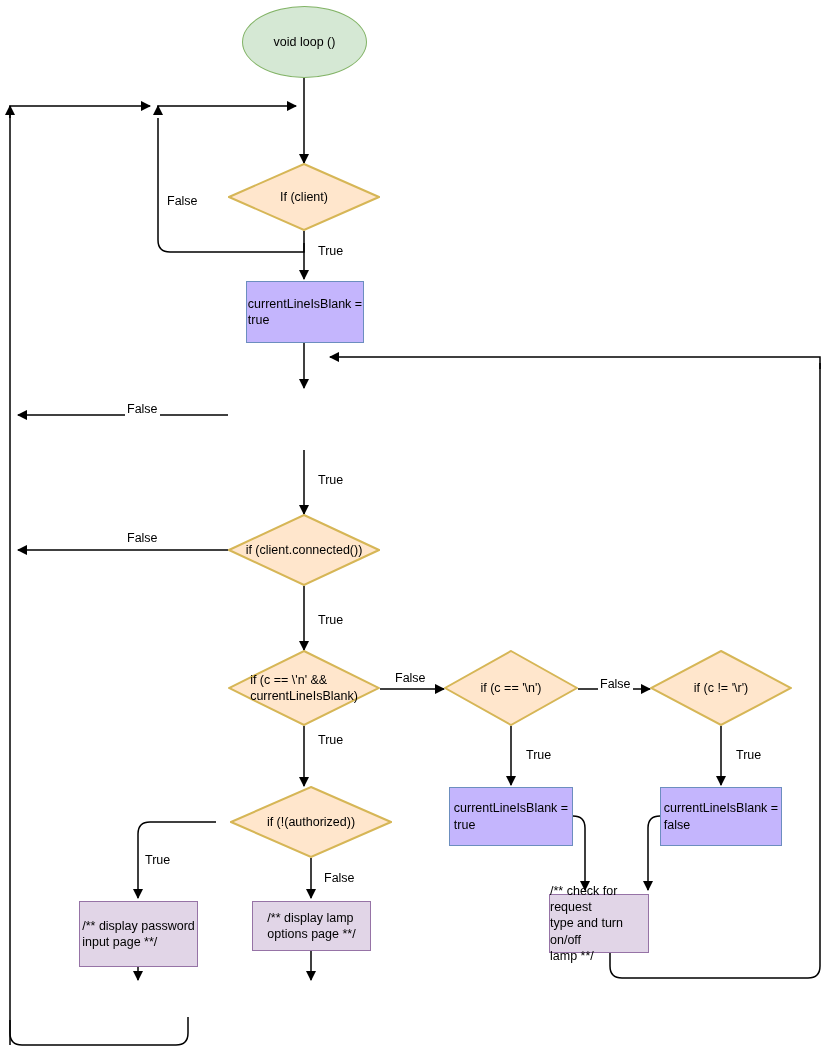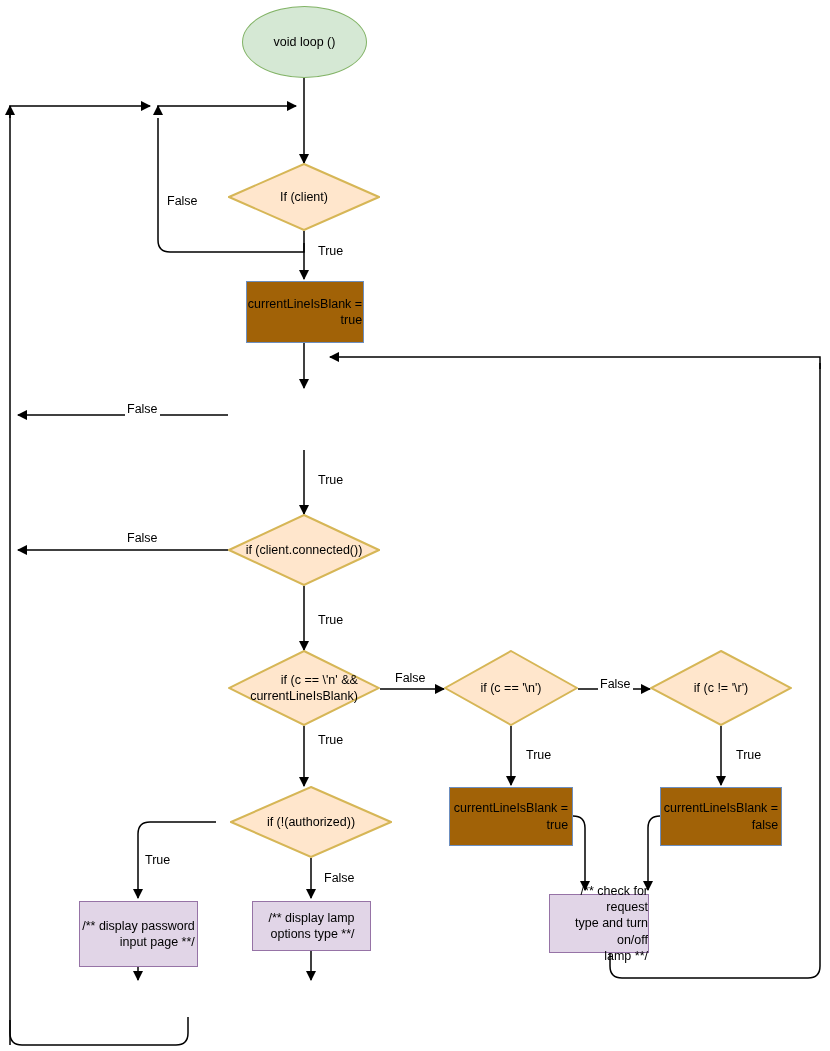--- a/index.html
+++ b/index.html
@@ -23,34 +23,34 @@
     top: 0;
     width: 830px;
     height: 1051px;
   }
   .node {
     position: absolute;
     box-sizing: border-box;
     display: flex;
     align-items: center;
     justify-content: center;
-    text-align: right;
+    text-align: left;
     font-size: 12.5px;
     color: #000000;
     line-height: 1.3;
     white-space: pre-line;
     z-index: 2;
   }
   .terminal {
     border-radius: 50%;
     background: #d5e8d4;
     border: 1.6px solid #82b366;
   }
   .process-blue {
-    background: #a16207;
+    background: #c4b5fd;
     border: 1.6px solid #6c8ebf;
   }
   .process-purple {
     background: #e1d5e7;
     border: 1.6px solid #9673a6;
   }
   .process-red {
     background: #f8cecc;
     border: 1.6px solid #b85450;
   }
@@ -209,21 +209,21 @@
     <span class="dlabel">if (!(authorized))</span>
   </div>
 
   <div class="node process-purple" style="left:79px; top:901px; width:119px; height:66px;">
     <span>/** display password
 input page **/</span>
   </div>
 
   <div class="node process-purple" style="left:252px; top:901px; width:119px; height:50px;">
     <span>/** display lamp
-options type **/</span>
+options page **/</span>
   </div>
 
   <div class="node process-purple" style="left:549px; top:894px; width:100px; height:59px;">
     <span>/** check for request
 type and turn on/off
 lamp **/</span>
   </div>
 
 
   <div class="edge-label" style="left:165px; top:194px;">False</div>

